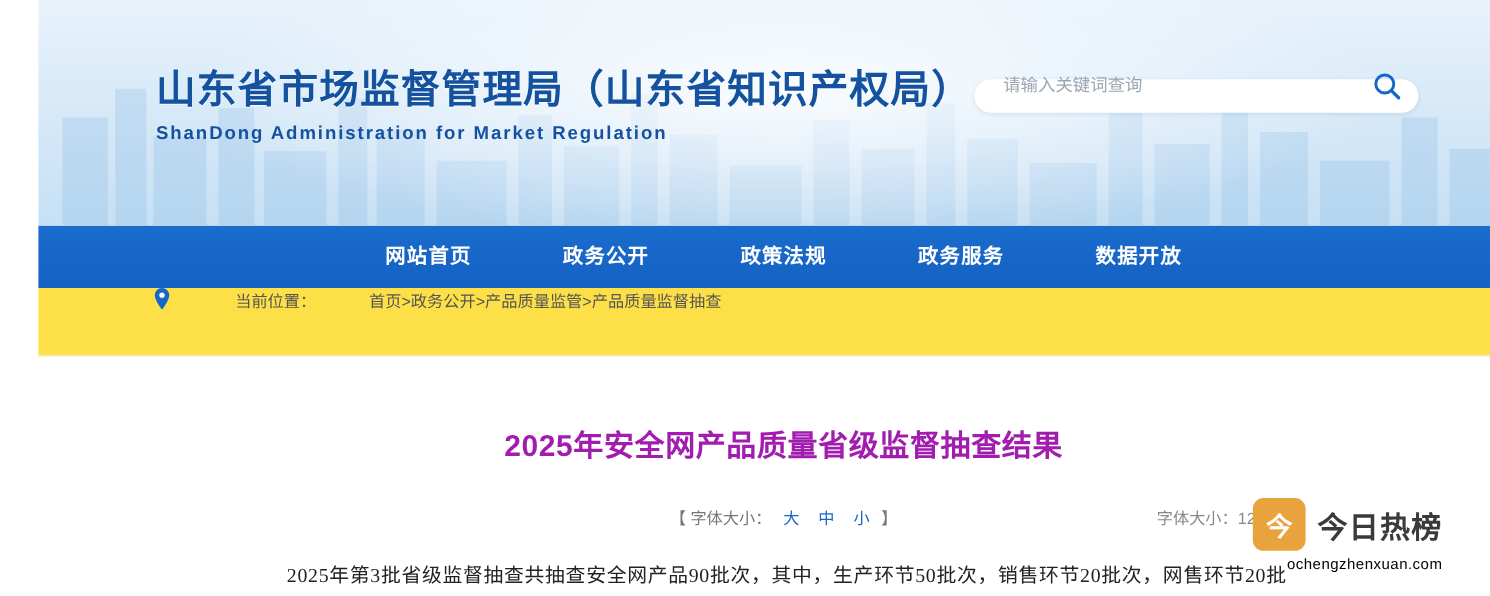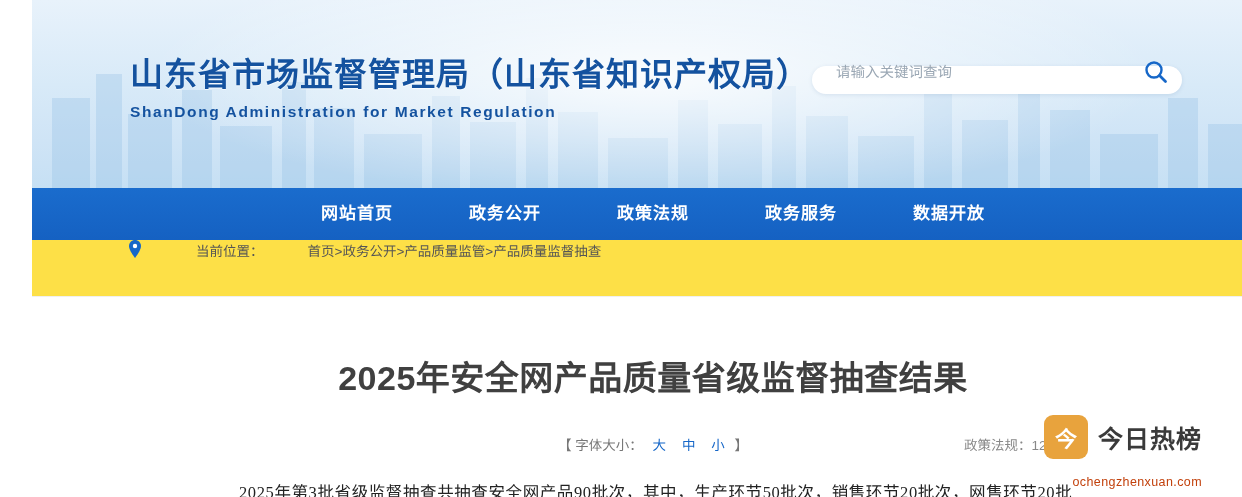--- a/index.html
+++ b/index.html
@@ -136,23 +136,23 @@
     font-size: 13.5px;
     color: #555;
   }
 
   
   .article {
     padding: 0 174px;
   }
   .art-title {
     text-align: center;
-    font-size: 34px;
-    font-weight: bold;
-    color: #404040;
+    font-size: 25px;
+    font-weight: bold;
+    color: #a21caf;
     padding-top: 54px;
     letter-spacing: 0.5px;
     font-family: "Liberation Sans", "DejaVu Sans", sans-serif;
   }
   .art-meta {
     position: relative;
     margin-top: 34px;
     height: 30px;
     font-size: 13.5px;
     color: #888;
@@ -207,23 +207,23 @@
   .wm-text {
     margin-left: 10px;
     font-size: 25px;
     font-weight: bold;
     color: #3a3a3a;
     letter-spacing: 1px;
   }
   .wm-url {
     position: absolute;
     right: 0;
-    top: 60px;
+    top: 48px;
     font-size: 12.5px;
-    color: #c2410c;
+    color: #000000;
     letter-spacing: 0.4px;
     white-space: nowrap;
   }
   .page-root { position: relative; width: 1242px; height: 497px; padding-left: 32px; }
 </style>
 </head>
 <body>
 
 <div class="page-root">
 
@@ -299,21 +299,21 @@
 
     <div class="art-meta">
       <div class="meta-center">
         <span>【 字体大小：</span>
         <span class="fs">大</span>
         <span class="fs">中</span>
         <span class="fs">小</span>
         <span>】</span>
       </div>
       <div class="meta-right">
-        <span>政策法规：</span><span>123</span>
+        <span>字体大小：</span><span>123</span>
       </div>
     </div>
 
     <div class="art-body">2025年第3批省级监督抽查共抽查安全网产品90批次，其中，生产环节50批次，销售环节20批次，网售环节20批次。</div>
   </div>
 
   <div class="watermark">
     <div class="wm-logo">今</div>
     <div class="wm-text">今日热榜</div>
     <div class="wm-url">ochengzhenxuan.com</div>

